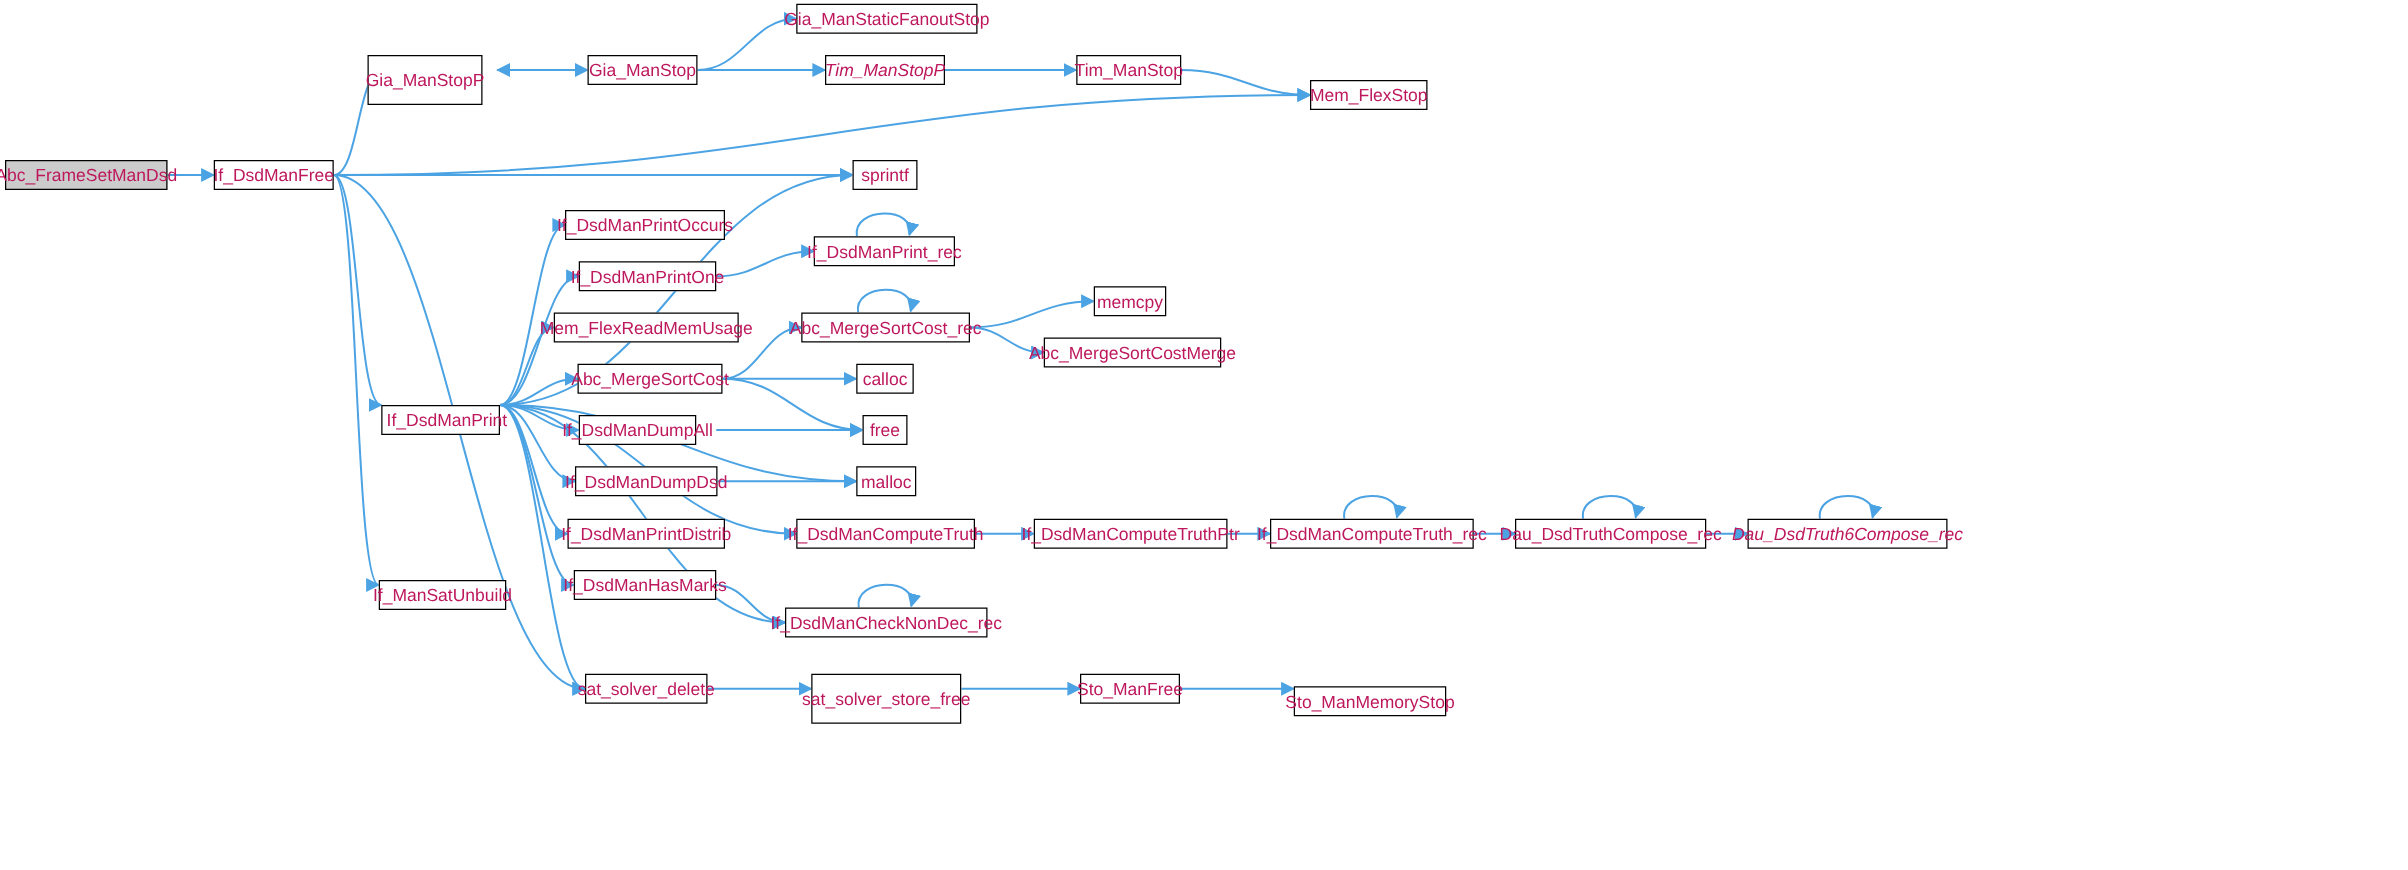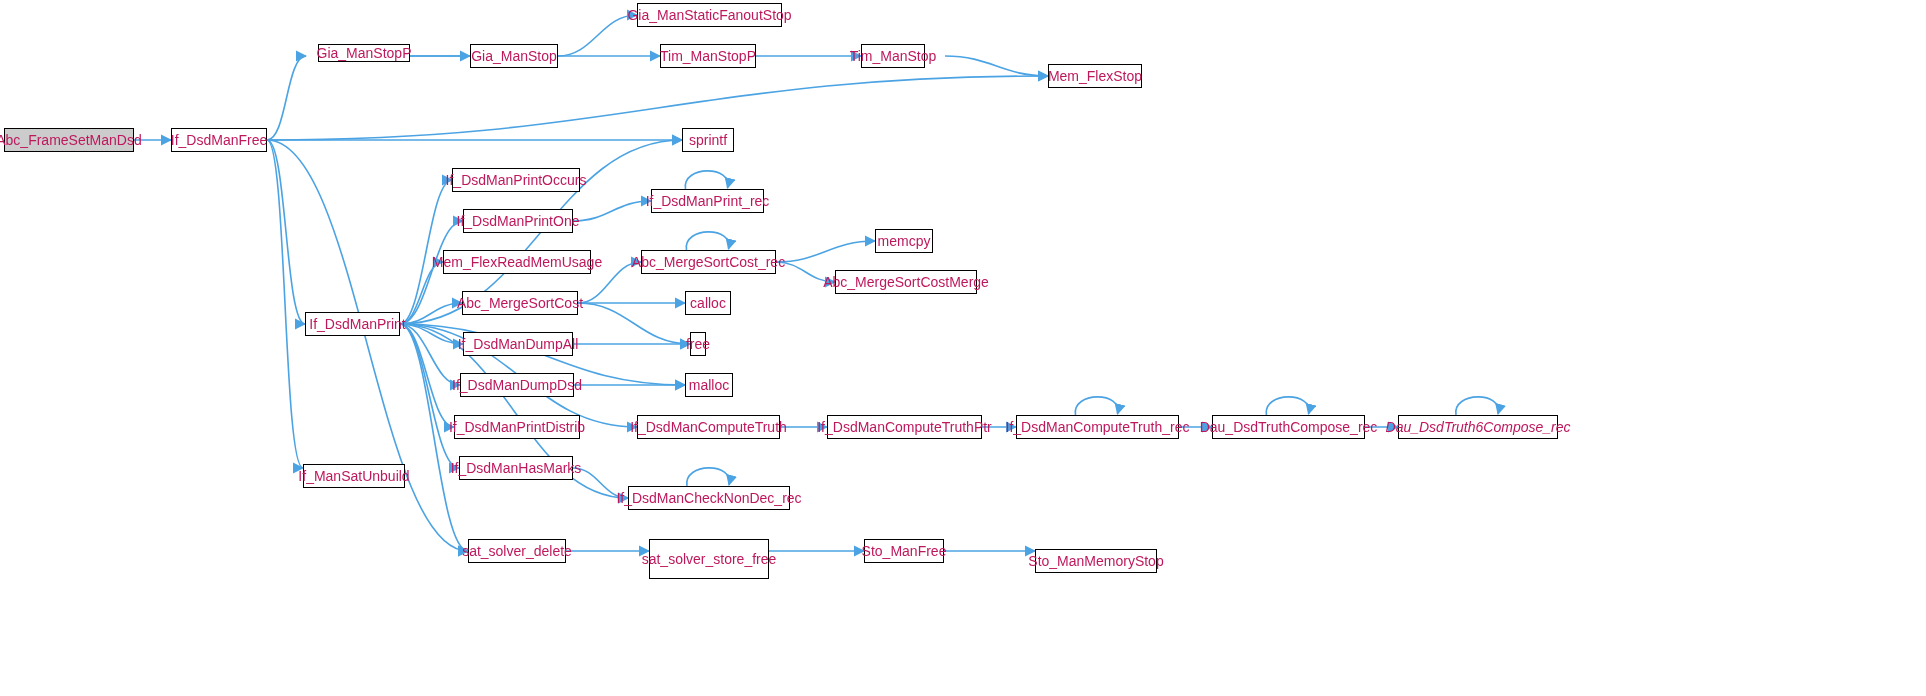--- a/index.html
+++ b/index.html
@@ -98,39 +98,39 @@
       <path d="M 1456 415 C 1452 391, 1504 391, 1498 414" fill="none" stroke="#4ba3e3" stroke-width="1.6" marker-end="url(#arrow)"></path>
       <path d="M 573 468 C 597.75 468, 603.25 498, 628 498" fill="none" stroke="#4ba3e3" stroke-width="1.6" marker-end="url(#arrow)"></path>
       <path d="M 687 486 C 683 462, 735 462, 729 485" fill="none" stroke="#4ba3e3" stroke-width="1.6" marker-end="url(#arrow)"></path>
       <path d="M 566 551 C 603.35 551, 611.65 551, 649 551" fill="none" stroke="#4ba3e3" stroke-width="1.6" marker-end="url(#arrow)"></path>
       <path d="M 769 551 C 811.75 551, 821.25 551, 864 551" fill="none" stroke="#4ba3e3" stroke-width="1.6" marker-end="url(#arrow)"></path>
       <path d="M 944 551 C 984.95 551, 994.05 551, 1035 551" fill="none" stroke="#4ba3e3" stroke-width="1.6" marker-end="url(#arrow)"></path>
     </svg>
   <div id="node-layer">
       <div class="node root" style="left: 4px; top: 128px; width: 130px; height: 24px;">Abc_FrameSetManDsd</div>
       <div class="node" style="left: 171px; top: 128px; width: 96px; height: 24px;">If_DsdManFree</div>
-      <div class="node" style="left: 318px; top: 44px; width: 92px; height: 18px;">Gia_ManStopP</div>
+      <div class="node" style="left: 294px; top: 44px; width: 92px; height: 40px;">Gia_ManStopP</div>
       <div class="node" style="left: 470px; top: 44px; width: 88px; height: 24px;">Gia_ManStop</div>
       <div class="node" style="left: 637px; top: 3px; width: 145px; height: 24px;">Gia_ManStaticFanoutStop</div>
-      <div class="node" style="left: 660px; top: 44px; width: 96px; height: 24px;">Tim_ManStopP</div>
-      <div class="node" style="left: 861px; top: 44px; width: 64px; height: 24px;">Tim_ManStop</div>
+      <div class="node" style="left: 660px; top: 44px; width: 96px; height: 24px; font-style: italic;">Tim_ManStopP</div>
+      <div class="node" style="left: 861px; top: 44px; width: 84px; height: 24px;">Tim_ManStop</div>
       <div class="node" style="left: 1048px; top: 64px; width: 94px; height: 24px;">Mem_FlexStop</div>
       <div class="node" style="left: 682px; top: 128px; width: 52px; height: 24px;">sprintf</div>
       <div class="node" style="left: 452px; top: 168px; width: 128px; height: 24px;">If_DsdManPrintOccurs</div>
       <div class="node" style="left: 463px; top: 209px; width: 110px; height: 24px;">If_DsdManPrintOne</div>
       <div class="node" style="left: 651px; top: 189px; width: 113px; height: 24px;">If_DsdManPrint_rec</div>
       <div class="node" style="left: 443px; top: 250px; width: 148px; height: 24px;">Mem_FlexReadMemUsage</div>
       <div class="node" style="left: 641px; top: 250px; width: 135px; height: 24px;">Abc_MergeSortCost_rec</div>
       <div class="node" style="left: 875px; top: 229px; width: 58px; height: 24px;">memcpy</div>
       <div class="node" style="left: 835px; top: 270px; width: 142px; height: 24px;">Abc_MergeSortCostMerge</div>
-      <div class="node" style="left: 305px; top: 312px; width: 95px; height: 24px; padding-left: 16px;">If_DsdManPrint</div>
+      <div class="node" style="left: 305px; top: 324px; width: 95px; height: 24px; padding-left: 16px;">If_DsdManPrint</div>
       <div class="node" style="left: 462px; top: 291px; width: 116px; height: 24px;">Abc_MergeSortCost</div>
       <div class="node" style="left: 685px; top: 291px; width: 46px; height: 24px;">calloc</div>
-      <div class="node" style="left: 690px; top: 332px; width: 16px; height: 24px;">free</div>
-      <div class="node" style="left: 463px; top: 332px; width: 110px; height: 24px;">If_DsdManDumpAll</div>
+      <div class="node" style="left: 690px; top: 332px; width: 36px; height: 24px;">free</div>
+      <div class="node" style="left: 463px; top: 332px; width: 94px; height: 24px;">If_DsdManDumpAll</div>
       <div class="node" style="left: 460px; top: 373px; width: 114px; height: 24px;">If_DsdManDumpDsd</div>
       <div class="node" style="left: 685px; top: 373px; width: 48px; height: 24px;">malloc</div>
       <div class="node" style="left: 454px; top: 415px; width: 126px; height: 24px;">If_DsdManPrintDistrib</div>
       <div class="node" style="left: 637px; top: 415px; width: 143px; height: 24px;">If_DsdManComputeTruth</div>
       <div class="node" style="left: 827px; top: 415px; width: 155px; height: 24px;">If_DsdManComputeTruthPtr</div>
       <div class="node" style="left: 1016px; top: 415px; width: 163px; height: 24px;">If_DsdManComputeTruth_rec</div>
       <div class="node" style="left: 1212px; top: 415px; width: 153px; height: 24px;">Dau_DsdTruthCompose_rec</div>
       <div class="node" style="left: 1398px; top: 415px; width: 160px; height: 24px; font-style: italic;">Dau_DsdTruth6Compose_rec</div>
       <div class="node" style="left: 303px; top: 464px; width: 102px; height: 24px;">If_ManSatUnbuild</div>
       <div class="node" style="left: 459px; top: 456px; width: 114px; height: 24px;">If_DsdManHasMarks</div>

